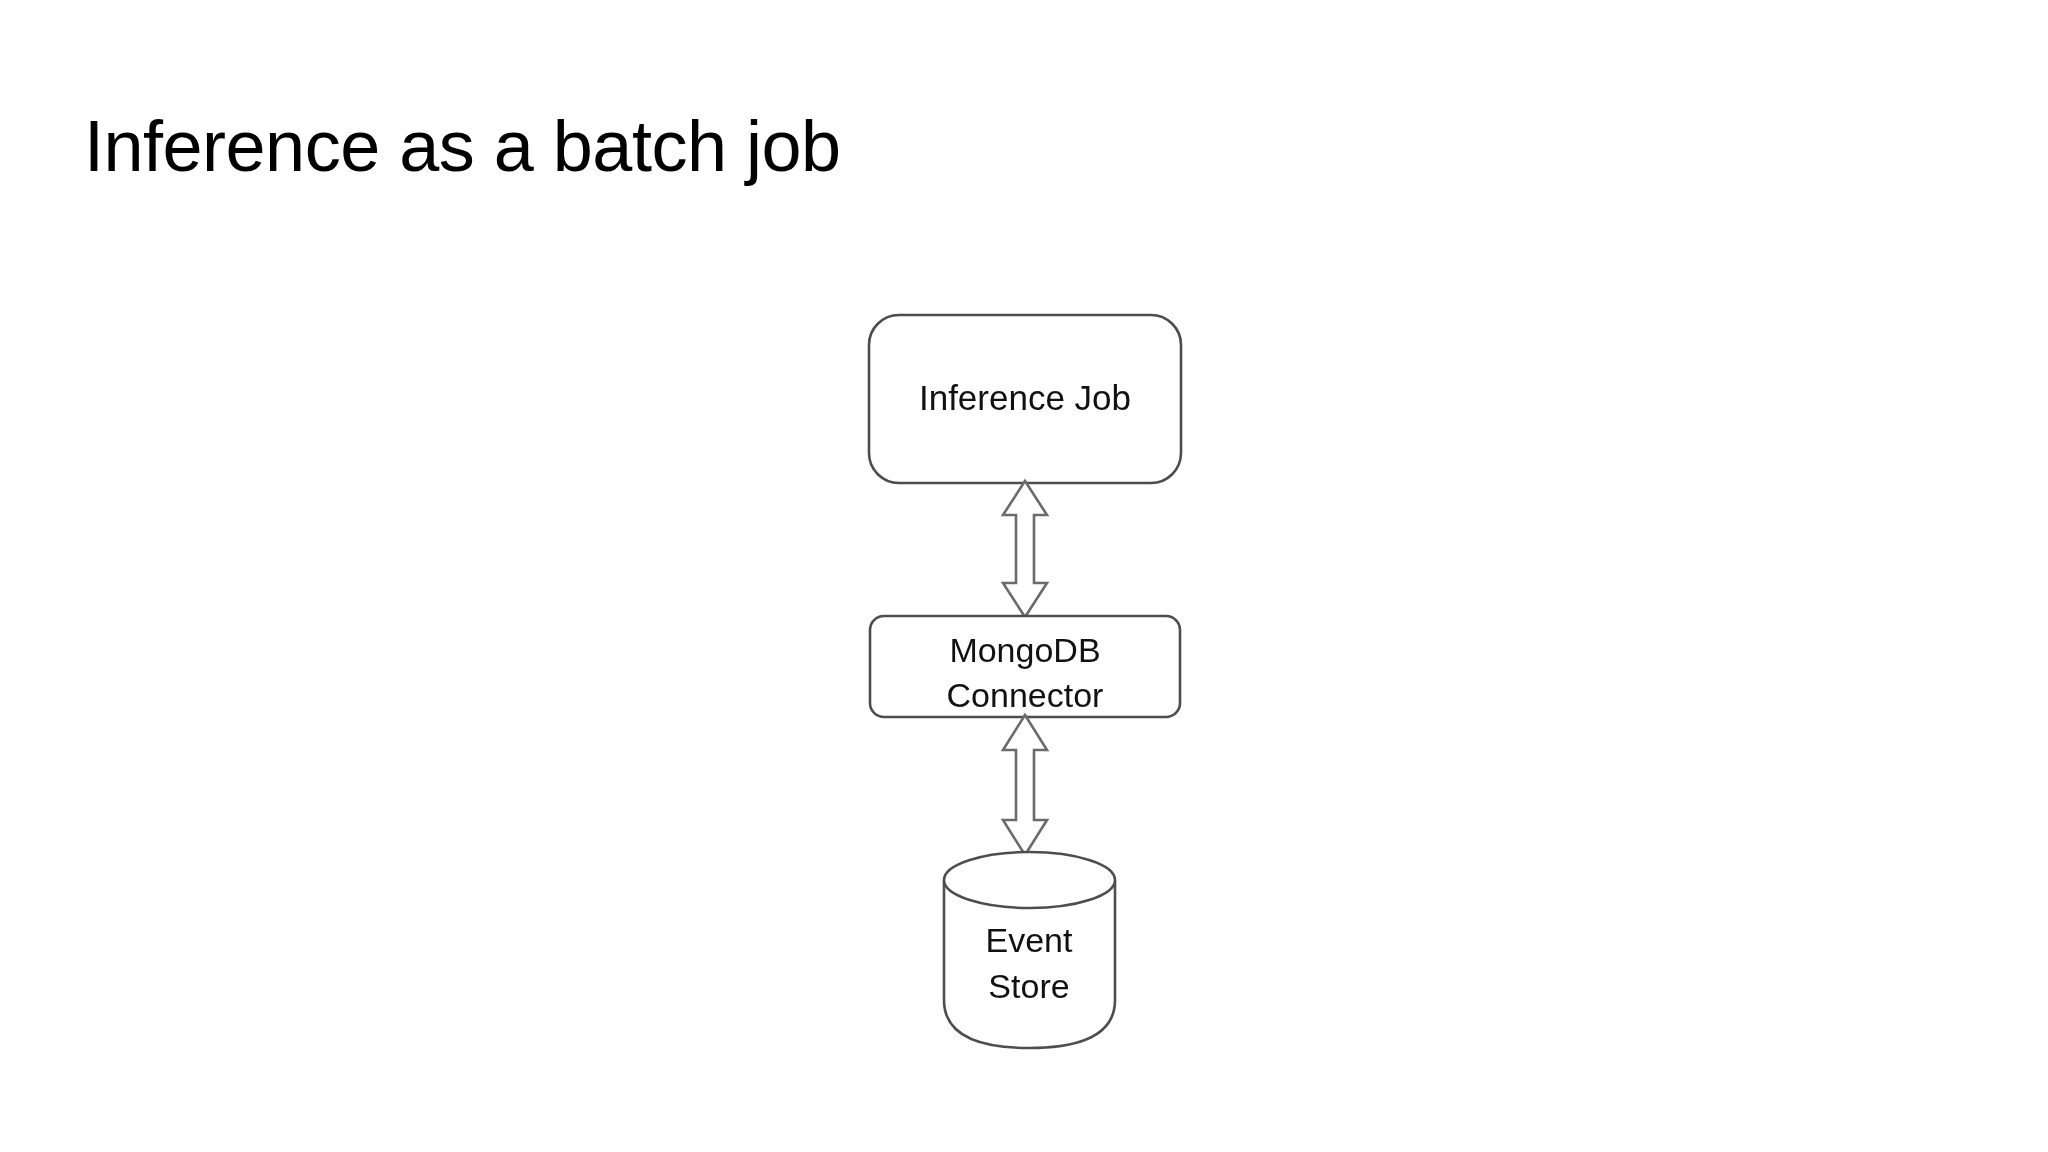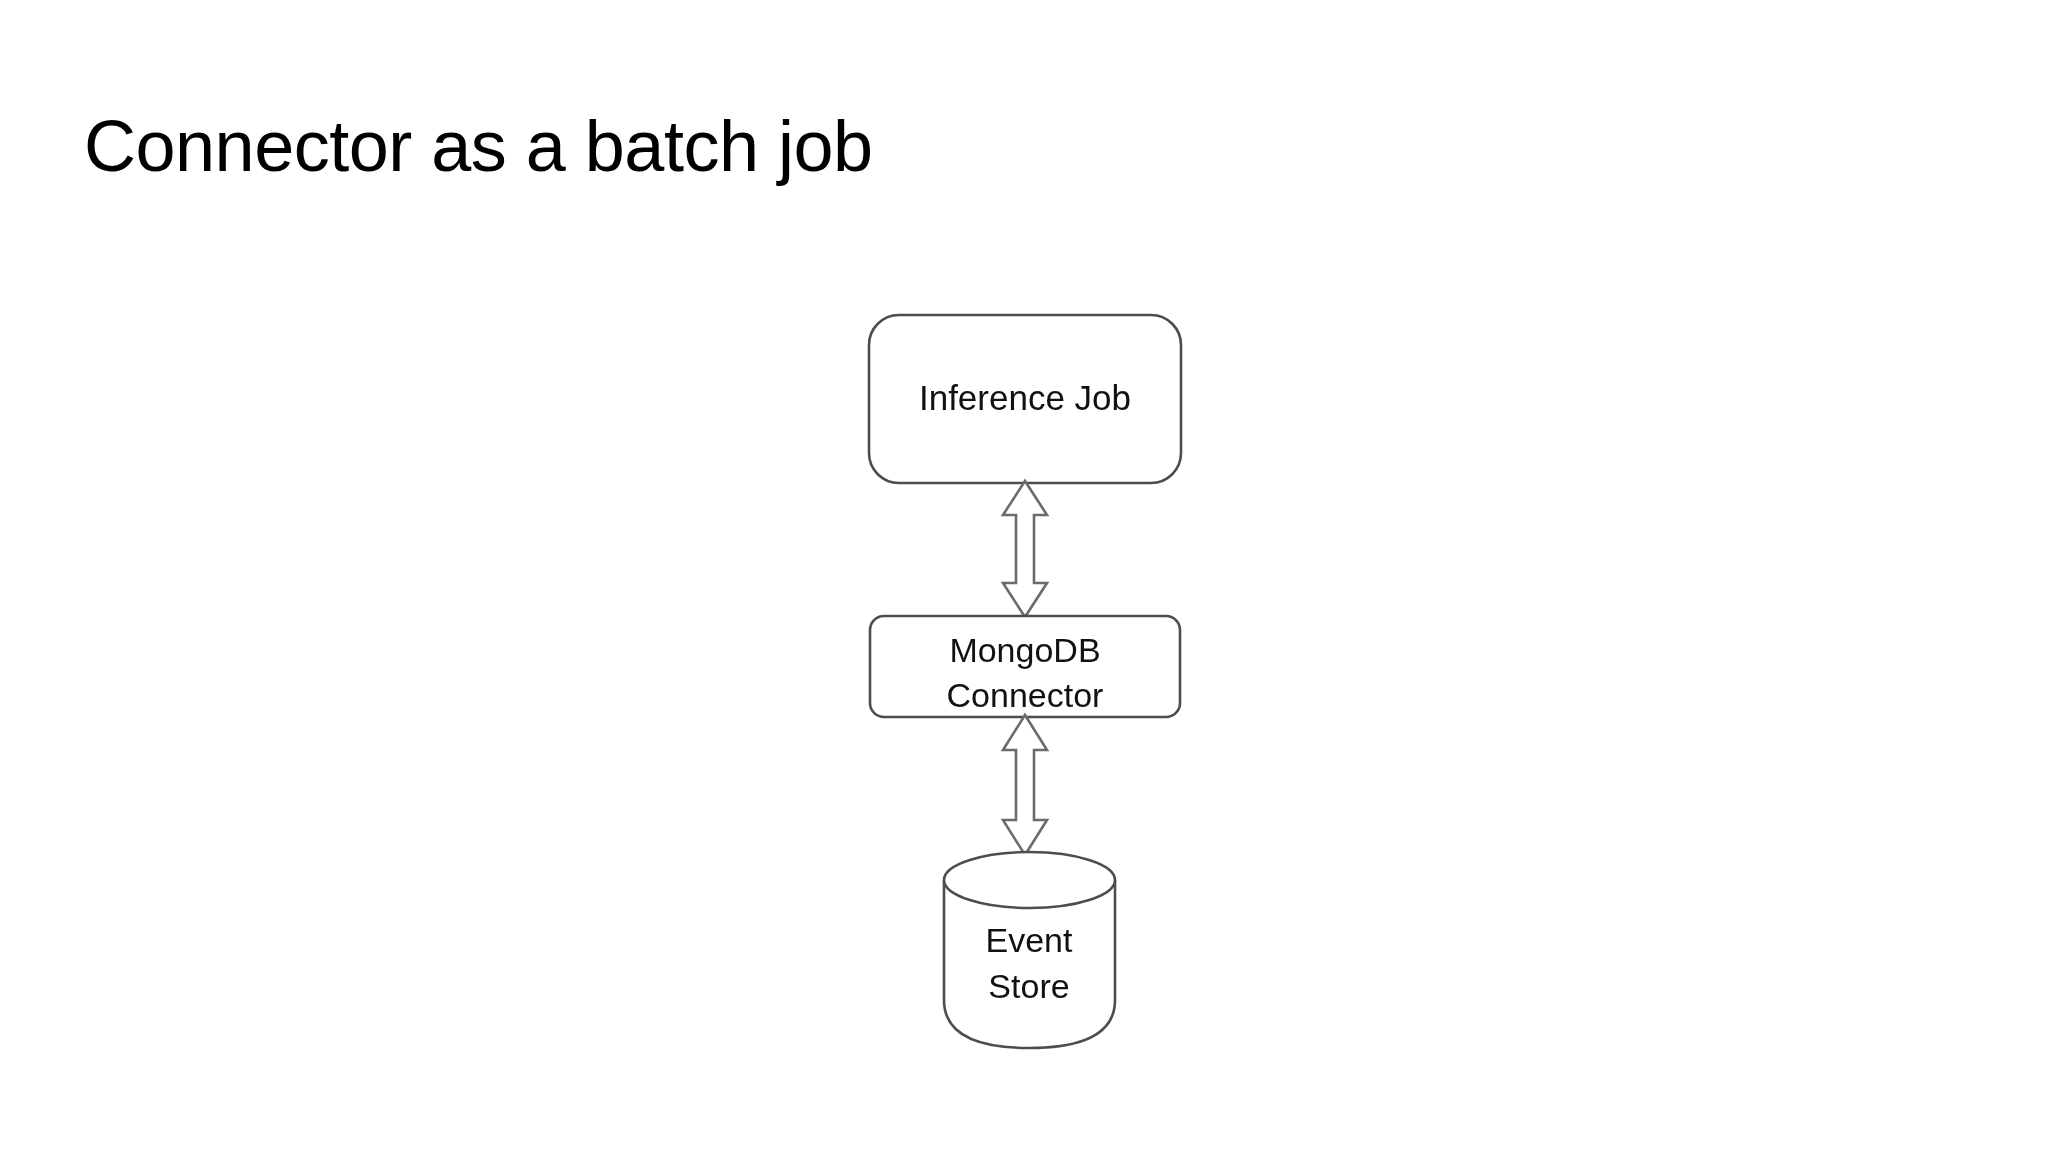--- a/index.html
+++ b/index.html
@@ -81,21 +81,21 @@
     fill: #111111;
     text-anchor: middle;
     dominant-baseline: middle;
   }
 </style>
 </head>
 <body>
 
 <div id="slide">
 
-  <div id="slide-title">Connector as a batch job</div>
+  <div id="slide-title">Inference as a batch job</div>
 
   <div id="diagram">
     <svg viewBox="0 0 2048 1152" xmlns="http://www.w3.org/2000/svg">
 
       <g>
         <rect class="node-shape" x="869" y="315" width="312" height="168" rx="30" ry="30"></rect>
         <text class="node-label" x="1025" y="401">Inference Job</text>
       </g>
 
       <g>

